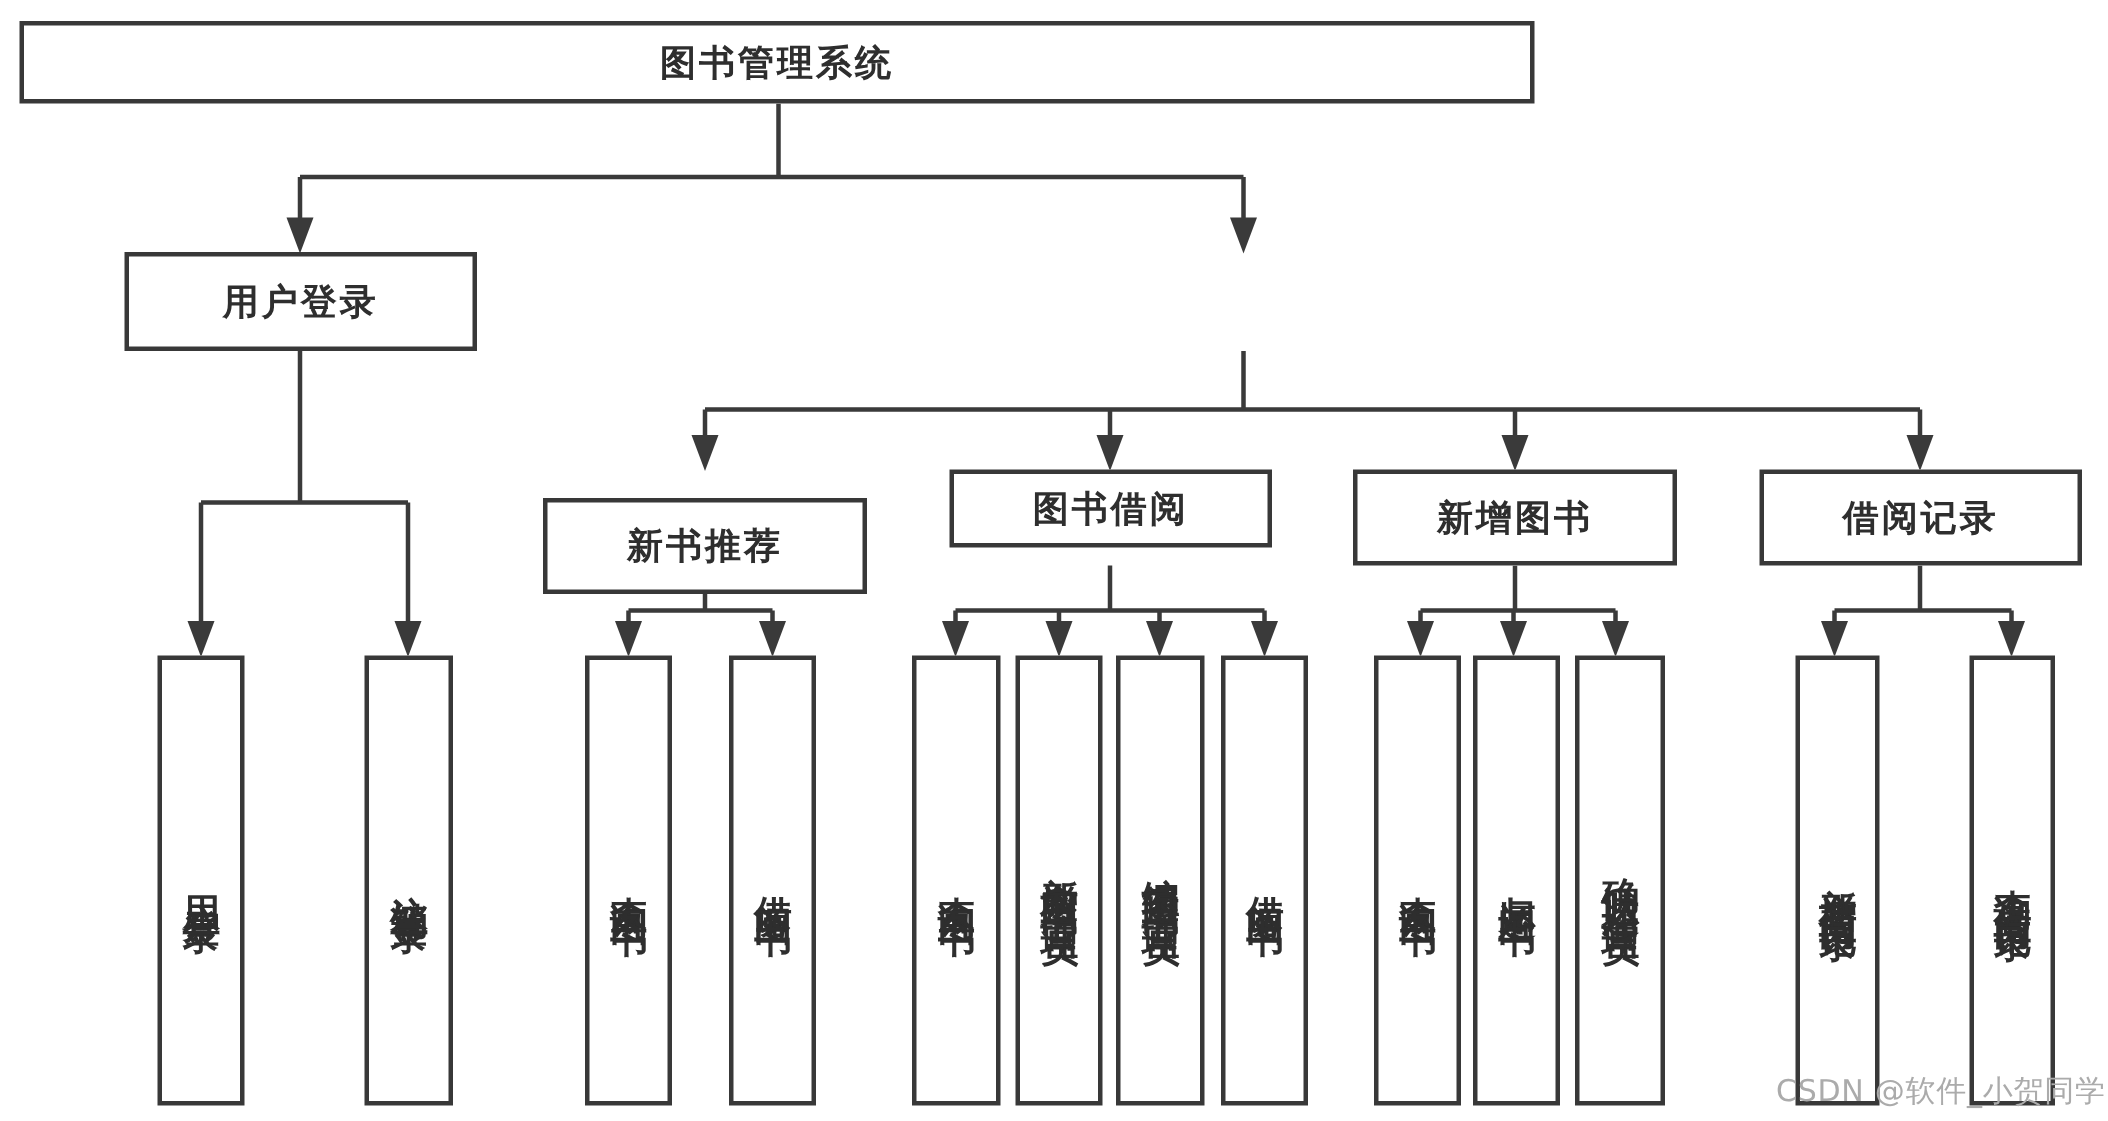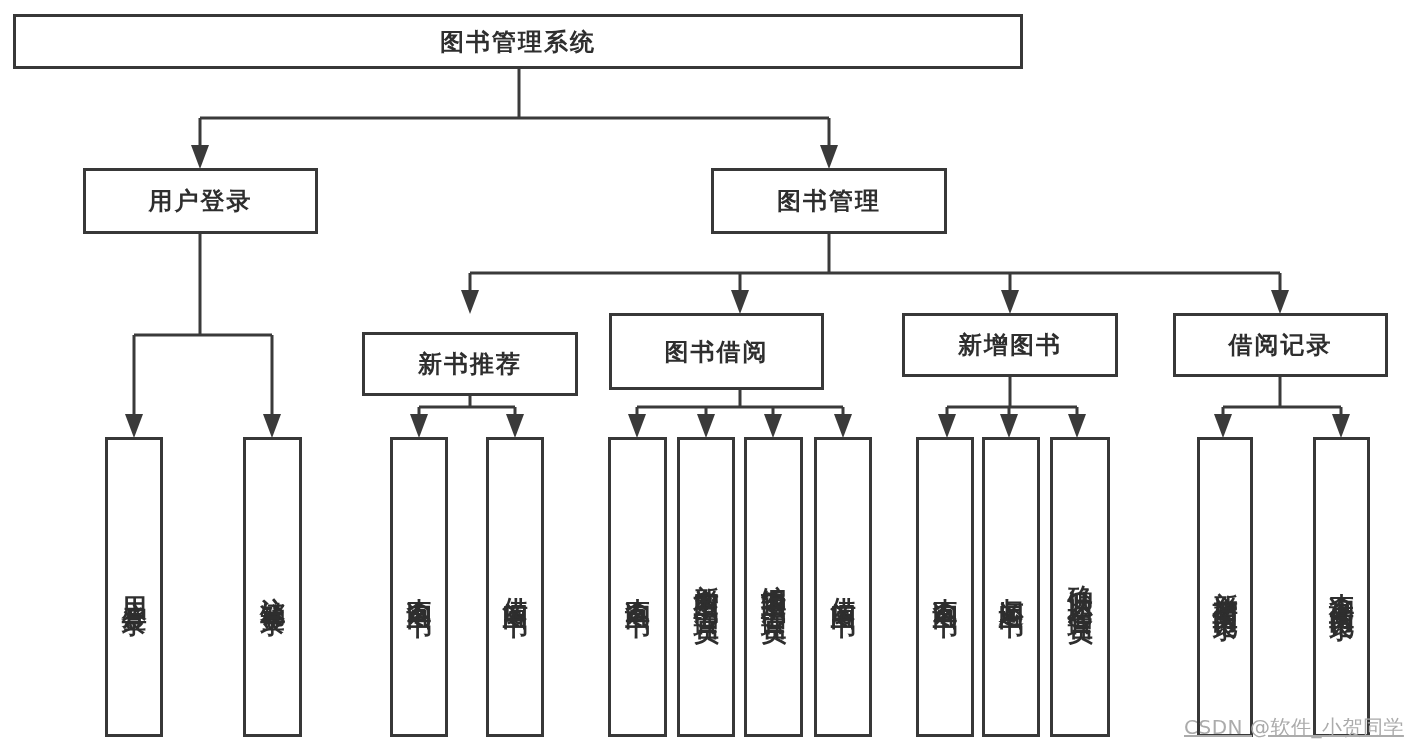--- a/index.html
+++ b/index.html
@@ -13,21 +13,21 @@
     border:3px solid #383838;display:flex;align-items:center;justify-content:center;
     color:#2e2e2e;font-weight:600;z-index:2;
   }
   .node.h{font-size:24px;letter-spacing:2px;white-space:nowrap;}
   .node.v span{
     writing-mode:vertical-rl;text-orientation:mixed;
     font-size:25px;letter-spacing:5px;line-height:1.1;white-space:nowrap;
   }
   .watermark{
     position:absolute;left:1184px;top:714px;z-index:5;
-    font-size:20px;color:#ababab;white-space:nowrap;letter-spacing:0.5px;text-decoration:underline;
+    font-size:20px;color:#ababab;white-space:nowrap;letter-spacing:0.5px;
   }
 </style>
 </head>
 <body>
 
 <div class="canvas">
 
   <svg class="connectors" viewBox="0 0 1405 747" xmlns="http://www.w3.org/2000/svg">
     <path d="
       M519 69 V118 M200 118 H829 M200 118 V164 M829 118 V164
@@ -60,28 +60,25 @@
     </g>
   </svg>
 
   <div class="node h" style="left:13px;top:14px;width:1010px;height:55px">
     <span>图书管理系统</span>
   </div>
 
   <div class="node h" style="left:83px;top:168px;width:235px;height:66px">
     <span>用户登录</span>
   </div>
-  <div class="node h" style="left:711px;top:168px;width:236px;height:66px">
-    <span>图书管理</span>
-  </div>
 
   <div class="node h" style="left:362px;top:332px;width:216px;height:64px">
     <span>新书推荐</span>
   </div>
-  <div class="node h" style="left:609px;top:313px;width:215px;height:77px">
+  <div class="node h" style="left:633px;top:313px;width:215px;height:52px">
     <span>图书借阅</span>
   </div>
   <div class="node h" style="left:902px;top:313px;width:216px;height:64px">
     <span>新增图书</span>
   </div>
   <div class="node h" style="left:1173px;top:313px;width:215px;height:64px">
     <span>借阅记录</span>
   </div>
 
   <div class="node v" style="left:105px;top:437px;width:58px;height:300px">

